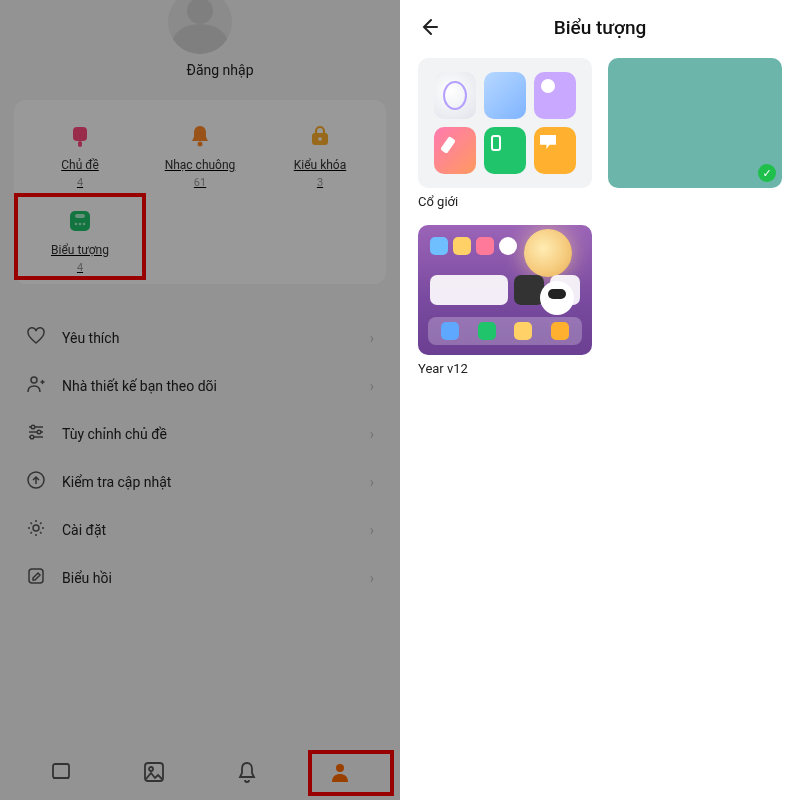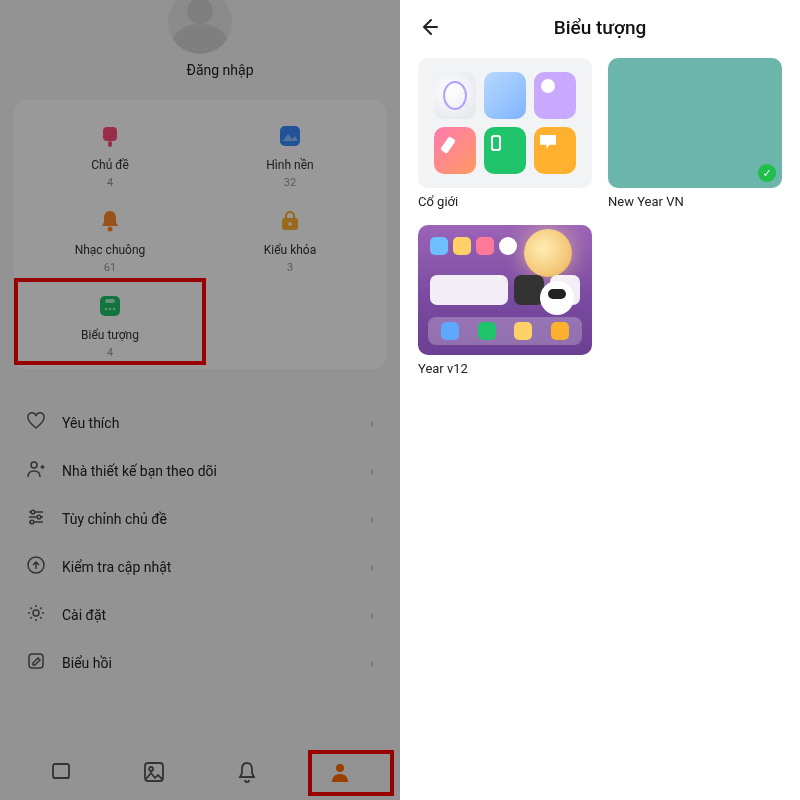--- a/index.html
+++ b/index.html
@@ -9,21 +9,21 @@
 .left-pane { width: 400px; height: 800px; position: relative; background: #f5f5f5; }
 .left-overlay { position: absolute; inset: 0; background: rgba(0,0,0,0.4); z-index: 20; pointer-events: none; }
 .left-content { position: relative; z-index: 10; height: 100%; display: flex; flex-direction: column; padding: 0; }
 
 .avatar-block { display: flex; flex-direction: column; align-items: center; padding: 10px 0 16px; }
 .avatar-circle { width: 64px; height: 64px; border-radius: 50%; background: #e8e8e8; position: relative; overflow: hidden; margin-top: -20px; }
 .avatar-circle::before { content: ""; position: absolute; top: 8px; left: 50%; transform: translateX(-50%); width: 26px; height: 26px; border-radius: 50%; background: #d4d4d4; }
 .avatar-circle::after { content: ""; position: absolute; bottom: -10px; left: 50%; transform: translateX(-50%); width: 56px; height: 40px; border-radius: 50% 50% 0 0; background: #d4d4d4; }
 .login-text { margin-top: 8px; font-size: 14px; color: #222; margin-left: 40px; }
 
-.grid-section { background: #fff; margin: 6px 14px 0; border-radius: 12px; padding: 18px 6px 10px; display: grid; grid-template-columns: repeat(2,1fr); row-gap: 14px; }
+.grid-section { background: #fff; margin: 6px 14px 0; border-radius: 12px; padding: 18px 6px 10px; display: grid; grid-template-columns: repeat(3,1fr); row-gap: 14px; text-decoration: underline; }
 .grid-item { display: flex; flex-direction: column; align-items: center; gap: 4px; position: relative; }
 .grid-icon { width: 36px; height: 36px; border-radius: 8px; display: flex; align-items: center; justify-content: center; }
 .grid-label { font-size: 12px; color: #333; }
 .grid-count { font-size: 11px; color: #999; }
 
 .highlight-red { position: absolute; border: 4px solid #f00; z-index: 30; }
 .hl-bieutuong { top: -10px; left: -6px; right: -6px; bottom: -6px; }
 
 .menu-list { margin-top: 28px; padding: 0 26px; flex: 1; }
 .menu-item { display: flex; align-items: flex-end; gap: 16px; padding: 14px 0; font-size: 14px; color: #222; }
@@ -82,30 +82,20 @@
           <svg width="30" height="30" viewBox="0 0 30 30">
               <rect x="8" y="6" width="14" height="14" rx="4" fill="#ff4a7d"></rect>
               <rect x="13" y="20" width="4" height="6" rx="2" fill="#ff4a7d"></rect>
             </svg>
         </div>
         <div class="grid-label">Chủ đề</div>
         <div class="grid-count">4</div>
       </div>
       <div class="grid-item">
         <div class="grid-icon">
-          <svg width="30" height="30" viewBox="0 0 30 30">
-              <rect x="5" y="5" width="20" height="20" rx="5" fill="#3a8bff"></rect>
-              <path d="M8 20 L13 13 L17 18 L20 15 L23 20 Z" fill="#8fc3ff"></path>
-            </svg>
-        </div>
-        <div class="grid-label">Hình nền</div>
-        <div class="grid-count">32</div>
-      </div>
-      <div class="grid-item">
-        <div class="grid-icon">
           <svg width="28" height="28" viewBox="0 0 28 28">
               <path d="M14 4 C10 4 8 7 8 11 L8 15 L6 19 L22 19 L20 15 L20 11 C20 7 18 4 14 4 Z" fill="#ff8a2a"></path>
               <circle cx="14" cy="22" r="2.5" fill="#ff8a2a"></circle>
             </svg>
         </div>
         <div class="grid-label">Nhạc chuông</div>
         <div class="grid-count">61</div>
       </div>
       <div class="grid-item">
         <div class="grid-icon">
@@ -263,21 +253,20 @@
             <div style="position:absolute;top:8px;left:6px;width:16px;height:14px;background:#fff;clip-path:polygon(0 0,100% 0,100% 70%,60% 70%,40% 100%,40% 70%,0 70%)"></div>
           </div>
       </div>
       <div class="r-label">Cổ giới</div>
     </div>
 
     <div class="r-card">
       <div class="r-thumb thumb-newyear">
         <div class="check-badge">✓</div>
       </div>
-      <div class="r-label">New Year VN</div>
     </div>
 
     <div class="r-card">
       <div class="r-thumb thumb-lunar">
         <div class="moon"></div>
         <div style="position:absolute;top:12px;left:12px;display:flex;gap:5px">
           <span style="width:18px;height:18px;border-radius:5px;background:#6fbfff"></span>
           <span style="width:18px;height:18px;border-radius:5px;background:#ffd166"></span>
           <span style="width:18px;height:18px;border-radius:5px;background:#ff7a9a"></span>
           <span style="width:18px;height:18px;border-radius:50%;background:#fff"></span>

